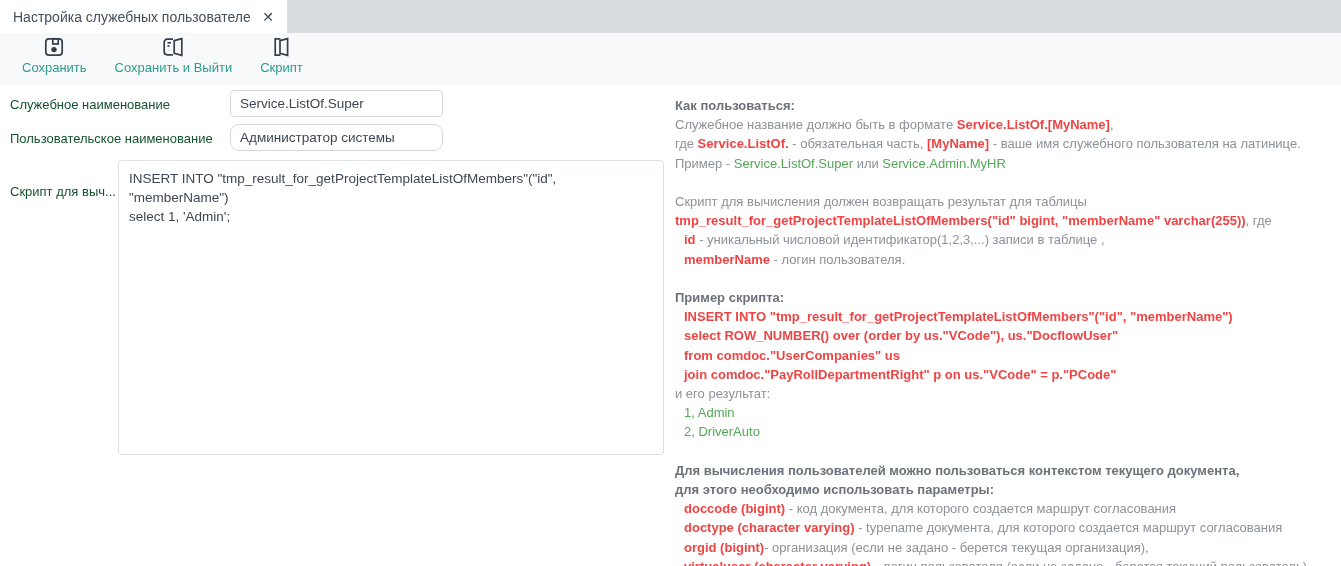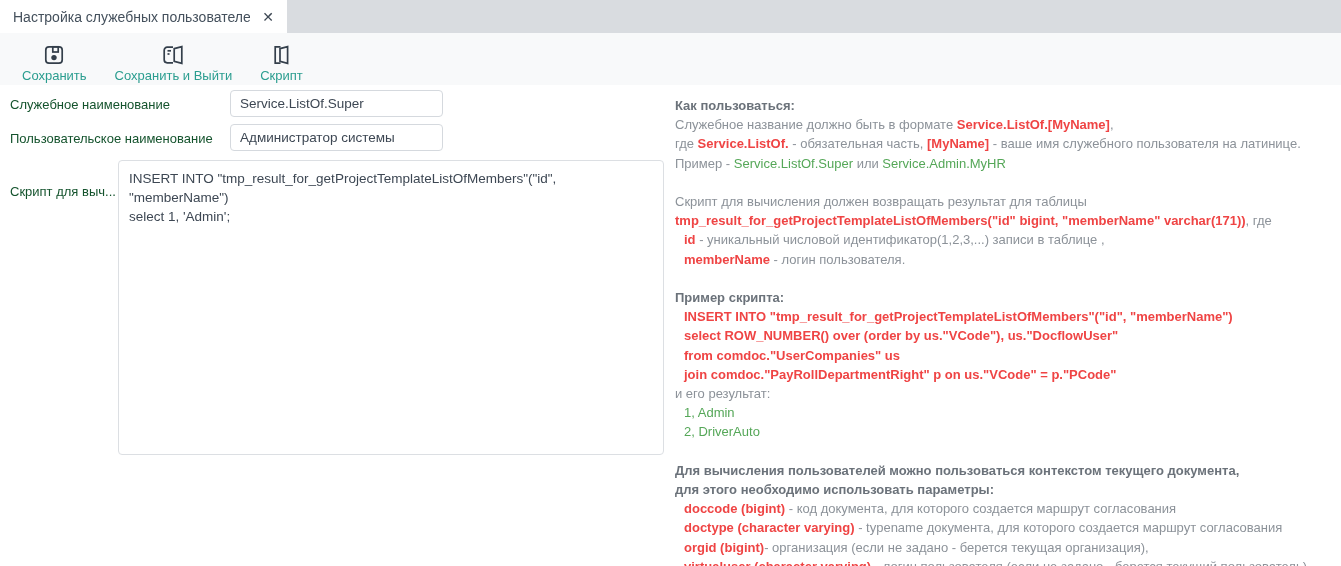--- a/index.html
+++ b/index.html
@@ -12,21 +12,21 @@
   }
   
   .tabbar { height:33px; background:#d9dce0; display:flex; align-items:stretch; }
   .tab {
     background:#ffffff; width:287px; display:flex; align-items:center;
     justify-content:space-between; padding:0 13px; font-size:14px; color:#44505c;
   }
   .tab-title { white-space:nowrap; overflow:hidden; }
   .tab-close { font-size:14px; font-weight:700; color:#3d4753; cursor:pointer; margin-left:12px; }
   
-  .toolbar { height:52px; background:#f8f9fa; display:flex; align-items:flex-end; padding-left:20px; gap:24px; }
+  .toolbar { height:52px; background:#f8f9fa; display:flex; align-items:flex-start; padding-left:20px; gap:24px; }
   .tbtn { display:flex; flex-direction:column; align-items:center; gap:1px; cursor:pointer; padding:2px 2px; }
   .ticon { height:24px; display:flex; align-items:center; }
   .tlabel { color:#2a9d8f; font-size:13px; white-space:nowrap; }
   
   .content { position:relative; height:481px; background:#fff; }
   .flabel { position:absolute; left:10px; color:#14532d; font-size:13px; white-space:nowrap; }
   .finput {
     position:absolute; left:230px; width:213px; height:27px;
     border:1px solid #d5d9de; border-radius:4px; padding:0 9px;
     font-family:"Liberation Sans","DejaVu Sans",sans-serif;
@@ -92,34 +92,34 @@
     <span class="tlabel">Скрипт</span>
   </div>
 </div>
 
 <div class="content">
 
   <label class="flabel" style="top:12px;">Служебное наименование</label>
   <input class="finput" style="top: 5px;" type="text" value="Service.ListOf.Super">
 
   <label class="flabel" style="top:46px;">Пользовательское наименование</label>
-  <input class="finput" style="top: 39px;" type="text" value="Администратор системы">
+  <input class="finput" style="top: 39px; border-radius: 9px;" type="text" value="Администратор системы">
 
   <label class="flabel" style="top:99px;">Скрипт для выч...</label>
   <textarea class="fscript" spellcheck="false" style="">INSERT INTO "tmp_result_for_getProjectTemplateListOfMembers"("id", "memberName")
 select 1, 'Admin';</textarea>
 
   <div class="help" id="help">
       <div class="help-line"><span class="seg-b">Как пользоваться:</span></div>
       <div class="help-line"><span class="seg-n">Служебное название должно быть в формате </span><span class="seg-k">Service.ListOf.[MyName]</span><span class="seg-n">,</span></div>
       <div class="help-line"><span class="seg-n">где </span><span class="seg-k">Service.ListOf.</span><span class="seg-n"> - обязательная часть, </span><span class="seg-k">[MyName]</span><span class="seg-n"> - ваше имя служебного пользователя на латинице.</span></div>
       <div class="help-line"><span class="seg-n">Пример - </span><span class="seg-g">Service.ListOf.Super</span><span class="seg-n"> или </span><span class="seg-g">Service.Admin.MyHR</span></div>
       <div class="help-line"></div>
       <div class="help-line"><span class="seg-n">Скрипт для вычисления должен возвращать результат для таблицы</span></div>
-      <div class="help-line"><span class="seg-k">tmp_result_for_getProjectTemplateListOfMembers("id" bigint, "memberName" varchar(171))</span><span class="seg-n">, где</span></div>
+      <div class="help-line"><span class="seg-k">tmp_result_for_getProjectTemplateListOfMembers("id" bigint, "memberName" varchar(255))</span><span class="seg-n">, где</span></div>
       <div class="help-line ind"><span class="seg-k">id</span><span class="seg-n"> - уникальный числовой идентификатор(1,2,3,...) записи в таблице ,</span></div>
       <div class="help-line ind"><span class="seg-k">memberName</span><span class="seg-n"> - логин пользователя.</span></div>
       <div class="help-line"></div>
       <div class="help-line"><span class="seg-b">Пример скрипта:</span></div>
       <div class="help-line ind"><span class="seg-k">INSERT INTO "tmp_result_for_getProjectTemplateListOfMembers"("id", "memberName")</span></div>
       <div class="help-line ind"><span class="seg-k">select ROW_NUMBER() over (order by us."VCode"), us."DocflowUser"</span></div>
       <div class="help-line ind"><span class="seg-k">from comdoc."UserCompanies" us</span></div>
       <div class="help-line ind"><span class="seg-k">join comdoc."PayRollDepartmentRight" p on us."VCode" = p."PCode"</span></div>
       <div class="help-line"><span class="seg-n">и его результат:</span></div>
       <div class="help-line ind"><span class="seg-g">1, Admin</span></div>

